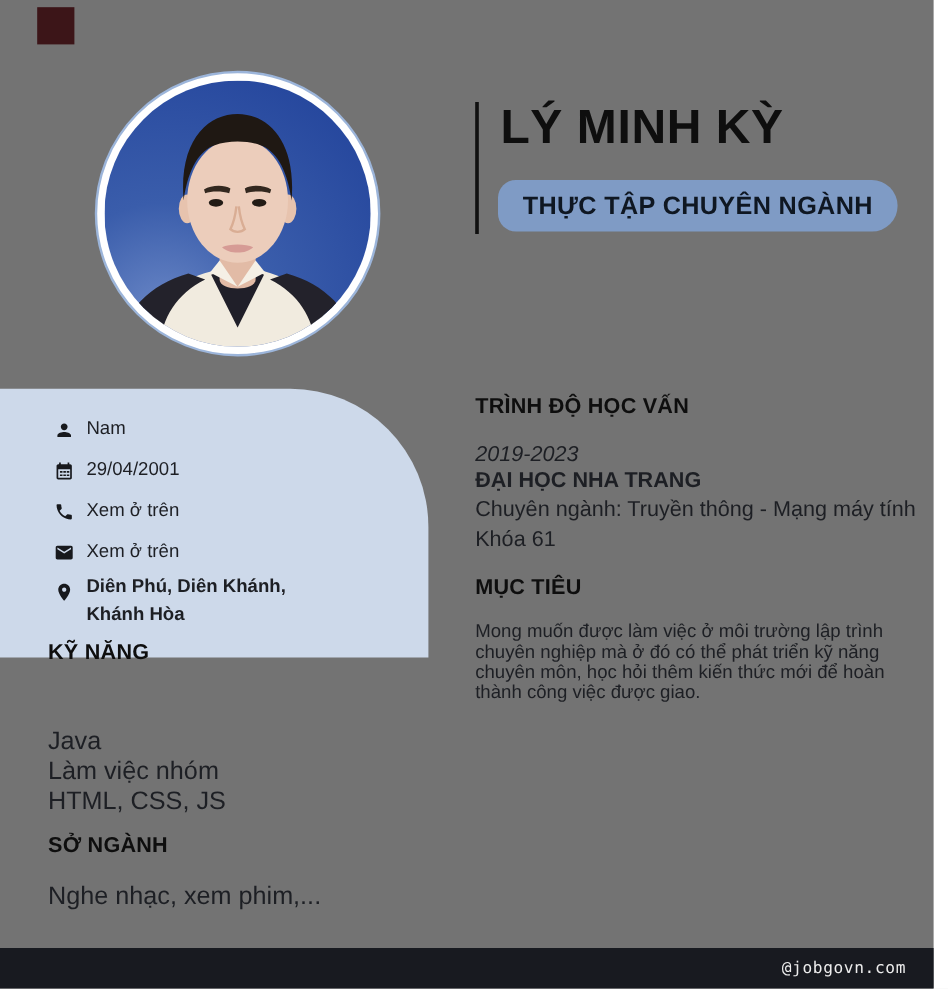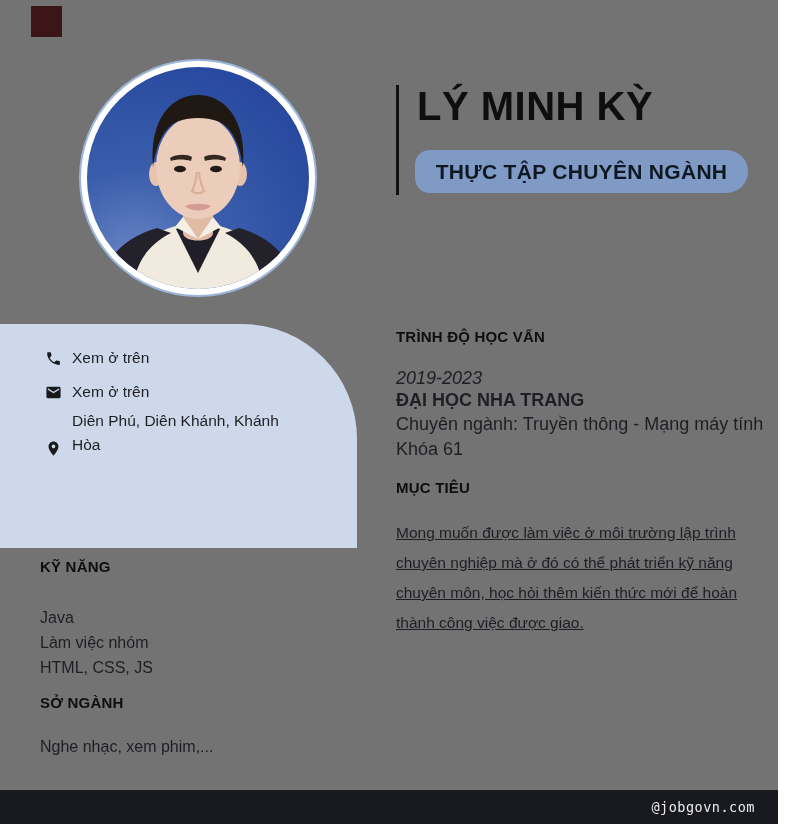--- a/index.html
+++ b/index.html
@@ -22,46 +22,46 @@
     letter-spacing:.5px;color:#0e0e0e;white-space:nowrap;}
   .banner{position:absolute;left:415px;top:150px;width:333px;height:43px;background:#7f9bc5;
     border-radius:18px 26px 26px 18px;display:flex;align-items:center;justify-content:center;}
   .banner-text{font-size:21px;font-weight:700;color:#0f1722;letter-spacing:.3px;white-space:nowrap;}
 
   
   .info-box{position:absolute;left:0;top:324px;width:357px;height:224px;background:#cdd9ea;
     border-radius:0 115px 0 0;box-sizing:border-box;}
   .contact-list{position:absolute;left:45px;top:17px;width:280px;}
   .contact-row{display:flex;align-items:center;min-height:34px;}
-  .contact-row.loc{align-items:flex-end;}
+  .contact-row.loc{align-items:flex-start;font-weight:bold;}
   .contact-row.loc .contact-icon{margin-top:8px;}
   .contact-icon{width:17px;height:17px;flex:0 0 17px;margin-right:10px;}
   .contact-icon svg{display:block;width:17px;height:17px;fill:#17191d;}
   .contact-text{font-size:15.5px;color:#1d1f24;line-height:24px;max-width:218px;}
 
   
-  .section-h{position:absolute;font-weight:700;font-size:15px;color:#0e0e0e;letter-spacing:.2px;white-space:nowrap;}
-
-  
-  .plain-list{position:absolute;left:40px;font-size:16px;line-height:25px;color:#1d1f24;}
-  #skills-h{left:40px;top:558px;}
+  .section-h{position:absolute;font-weight:700;font-size:18px;color:#0e0e0e;letter-spacing:.2px;white-space:nowrap;}
+
+  
+  .plain-list{position:absolute;left:40px;font-size:21px;line-height:25px;color:#1d1f24;}
+  #skills-h{left:40px;top:533px;}
   #skills-list{top:605px;}
   #hobbies-h{left:40px;top:694px;}
   #hobbies-list{top:734px;}
 
   
   #edu-h{left:396px;top:328px;}
   .edu-line{position:absolute;left:396px;font-size:18px;color:#1d1f24;white-space:nowrap;}
   .edu-period{top:368px;font-style:italic;}
   .edu-school{top:390px;font-weight:700;text-align:center;}
   .edu-major{top:414px;}
   .edu-cohort{top:439px;}
   #obj-h{left:396px;top:479px;}
   .obj-body{position:absolute;left:396px;top:518px;width:362px;
-    font-size:15.5px;line-height:30px;color:#1d1f24;text-align:left;text-decoration:underline;}
+    font-size:15.5px;line-height:17px;color:#1d1f24;text-align:left;}
 
   
   .bottom-bar{position:absolute;left:0;top:790px;width:790px;height:34px;background:#181a20;
     display:flex;align-items:center;justify-content:flex-end;padding-right:35px;box-sizing:border-box;}
   .watermark{font-family:"DejaVu Sans Mono","Liberation Mono",monospace;
     font-size:13.5px;color:#ededed;letter-spacing:.5px;}
 </style>
 </head>
 <body>
 
@@ -115,21 +115,37 @@
 
   <div class="name-line"></div>
   <div class="name">LÝ MINH KỲ</div>
   <div class="banner">
     <span class="banner-text">THỰC TẬP CHUYÊN NGÀNH</span>
   </div>
 
   <div class="info-box">
     <div class="contact-list">
 
-
+      <div class="contact-row">
+        <span class="contact-icon">
+          <svg viewBox="0 0 24 24">
+              <path d="M12 12c2.21 0 4-1.79 4-4s-1.79-4-4-4-4 1.79-4 4 1.79 4 4 4zm0 2c-2.67 0-8 1.34-8 4v2h16v-2c0-2.66-5.33-4-8-4z"></path>
+            </svg>
+        </span>
+        <span class="contact-text">Nam</span>
+      </div>
+
+      <div class="contact-row">
+        <span class="contact-icon">
+          <svg viewBox="0 0 24 24">
+              <path d="M19 4h-1V2h-2v2H8V2H6v2H5c-1.1 0-2 .9-2 2v14c0 1.1.9 2 2 2h14c1.1 0 2-.9 2-2V6c0-1.1-.9-2-2-2zm0 16H5V10h14v10zM7 12h3v2H7zm4 0h3v2h-3zm4 0h3v2h-3zM7 16h3v2H7zm4 0h3v2h-3zm4 0h3v2h-3z"></path>
+            </svg>
+        </span>
+        <span class="contact-text">29/04/2001</span>
+      </div>
 
       <div class="contact-row">
         <span class="contact-icon">
           <svg viewBox="0 0 24 24">
               <path d="M6.62 10.79c1.44 2.83 3.76 5.14 6.59 6.59l2.2-2.2c.27-.27.67-.36 1.02-.24 1.12.37 2.33.57 3.57.57.55 0 1 .45 1 1V20c0 .55-.45 1-1 1-9.39 0-17-7.61-17-17 0-.55.45-1 1-1h3.5c.55 0 1 .45 1 1 0 1.25.2 2.45.57 3.57.11.35.03.74-.25 1.02l-2.2 2.2z"></path>
             </svg>
         </span>
         <span class="contact-text">Xem ở trên</span>
       </div>
 

